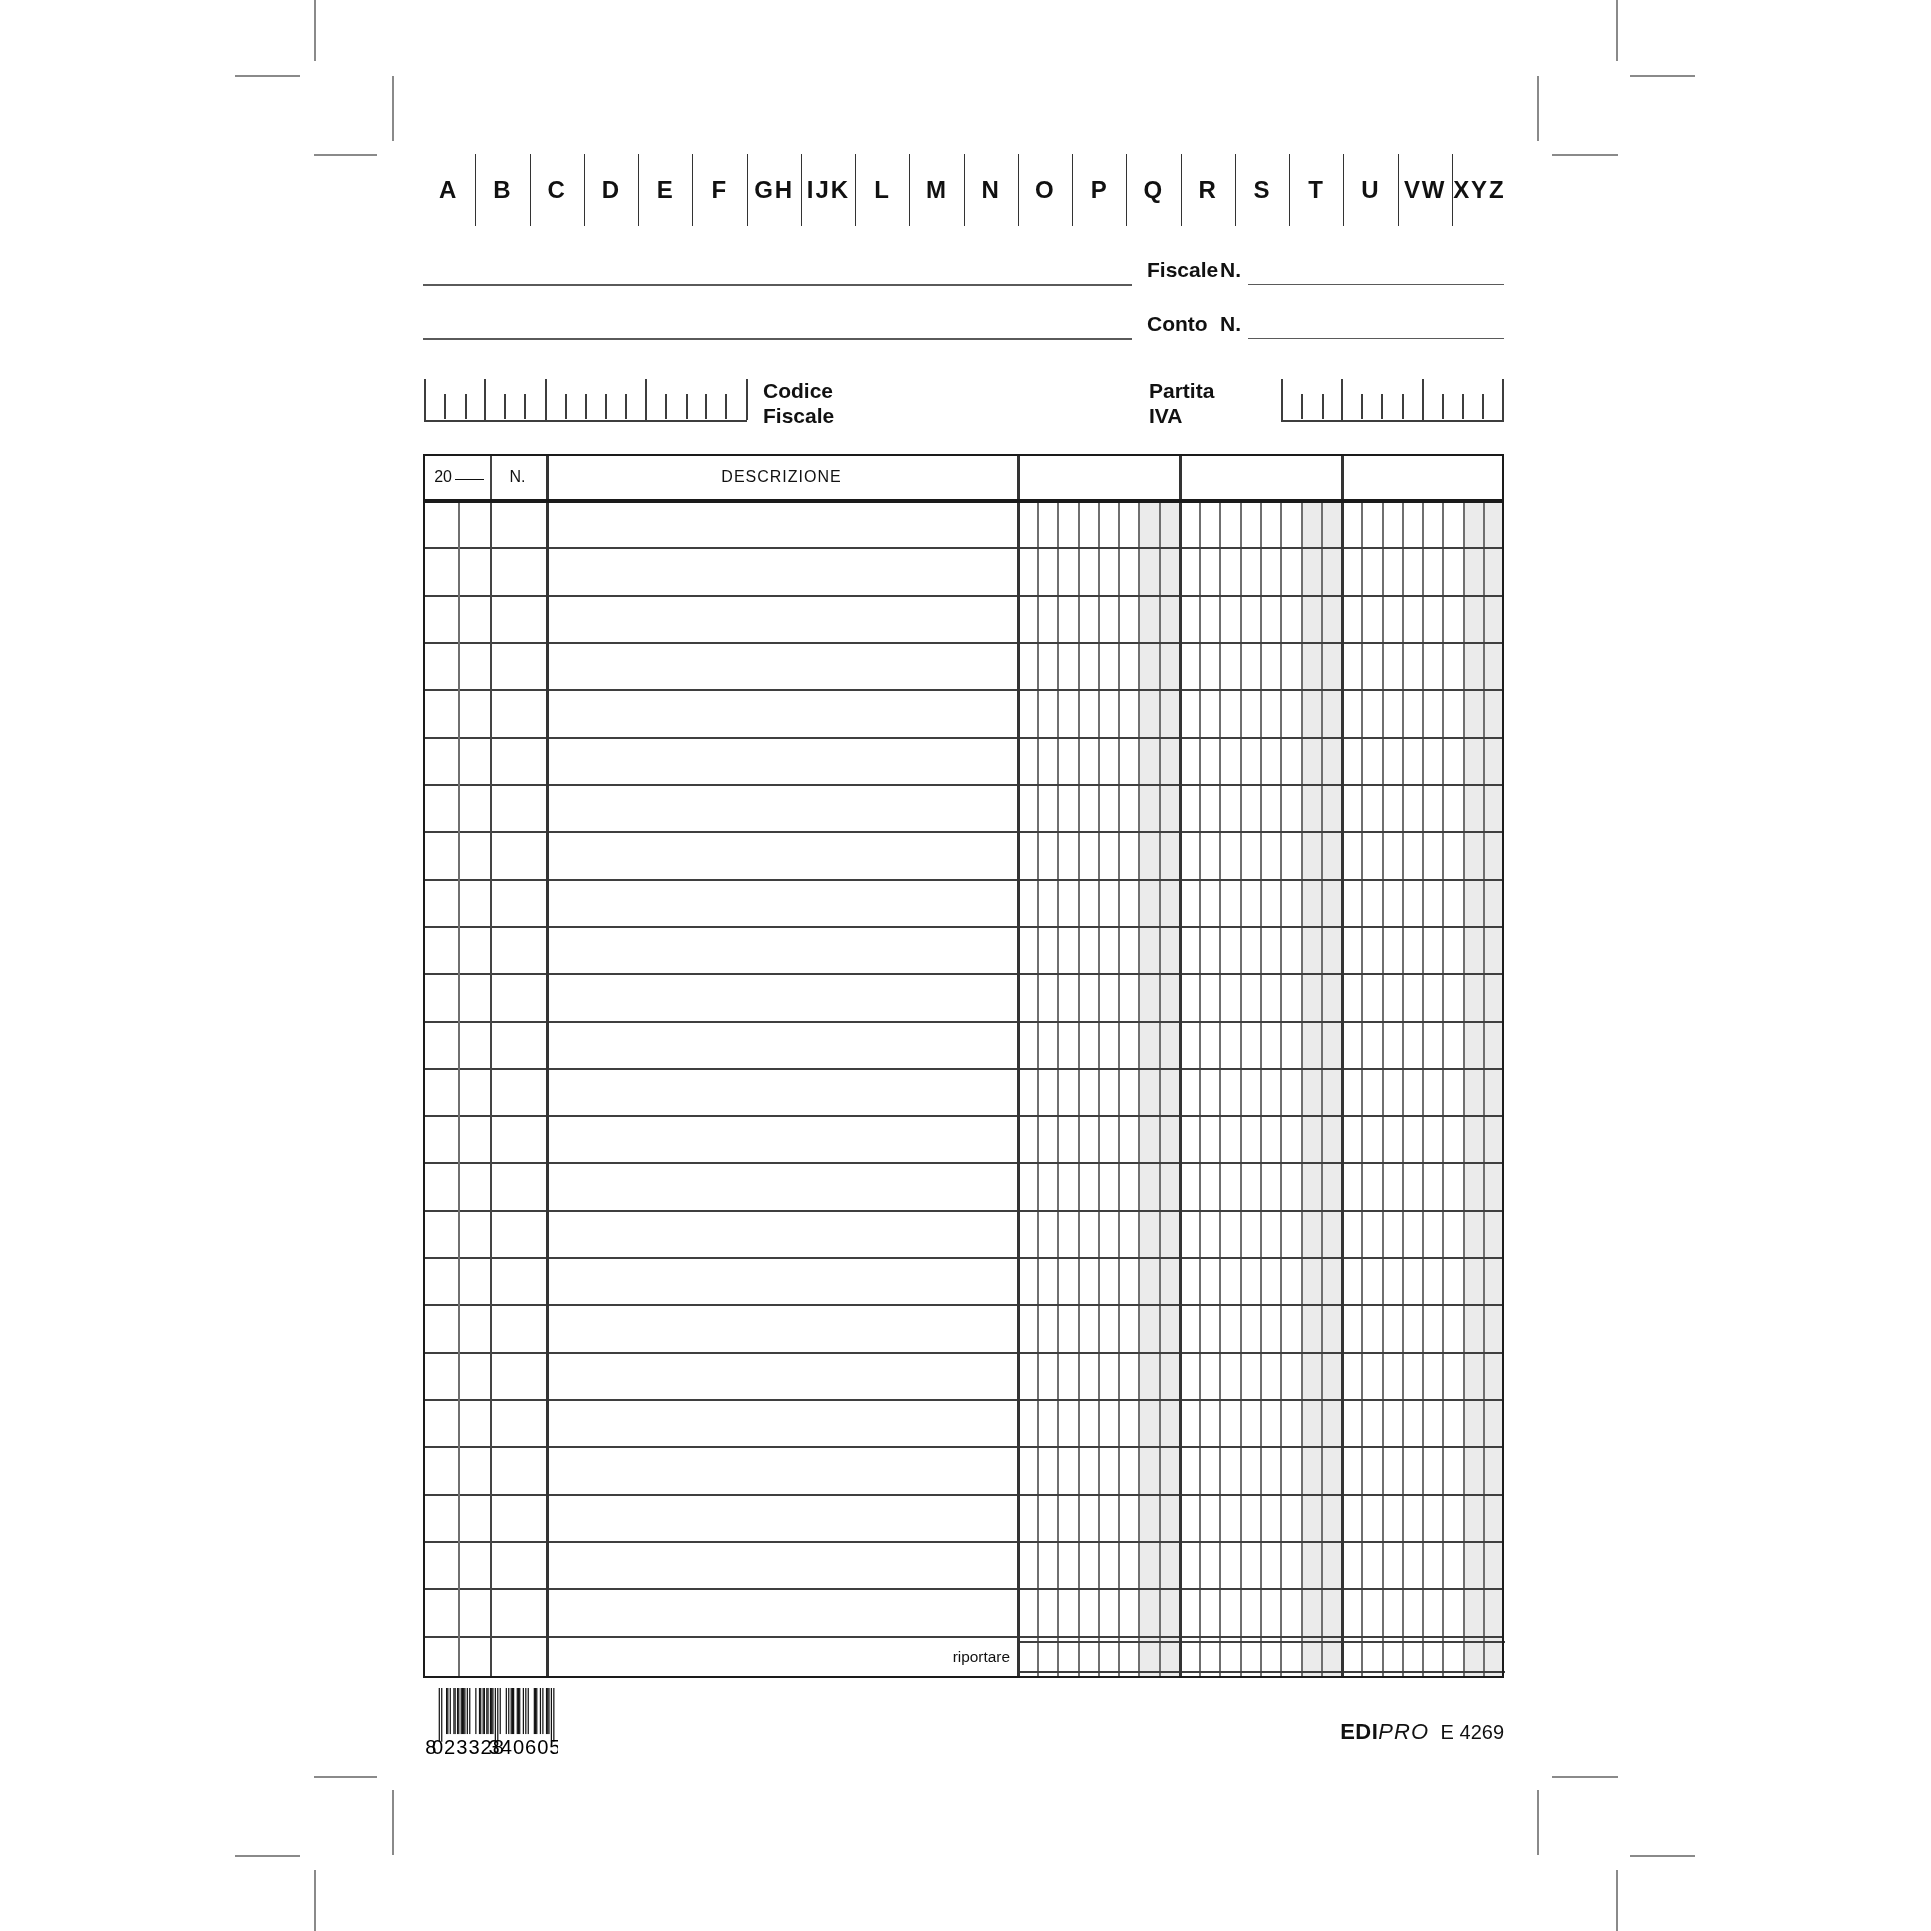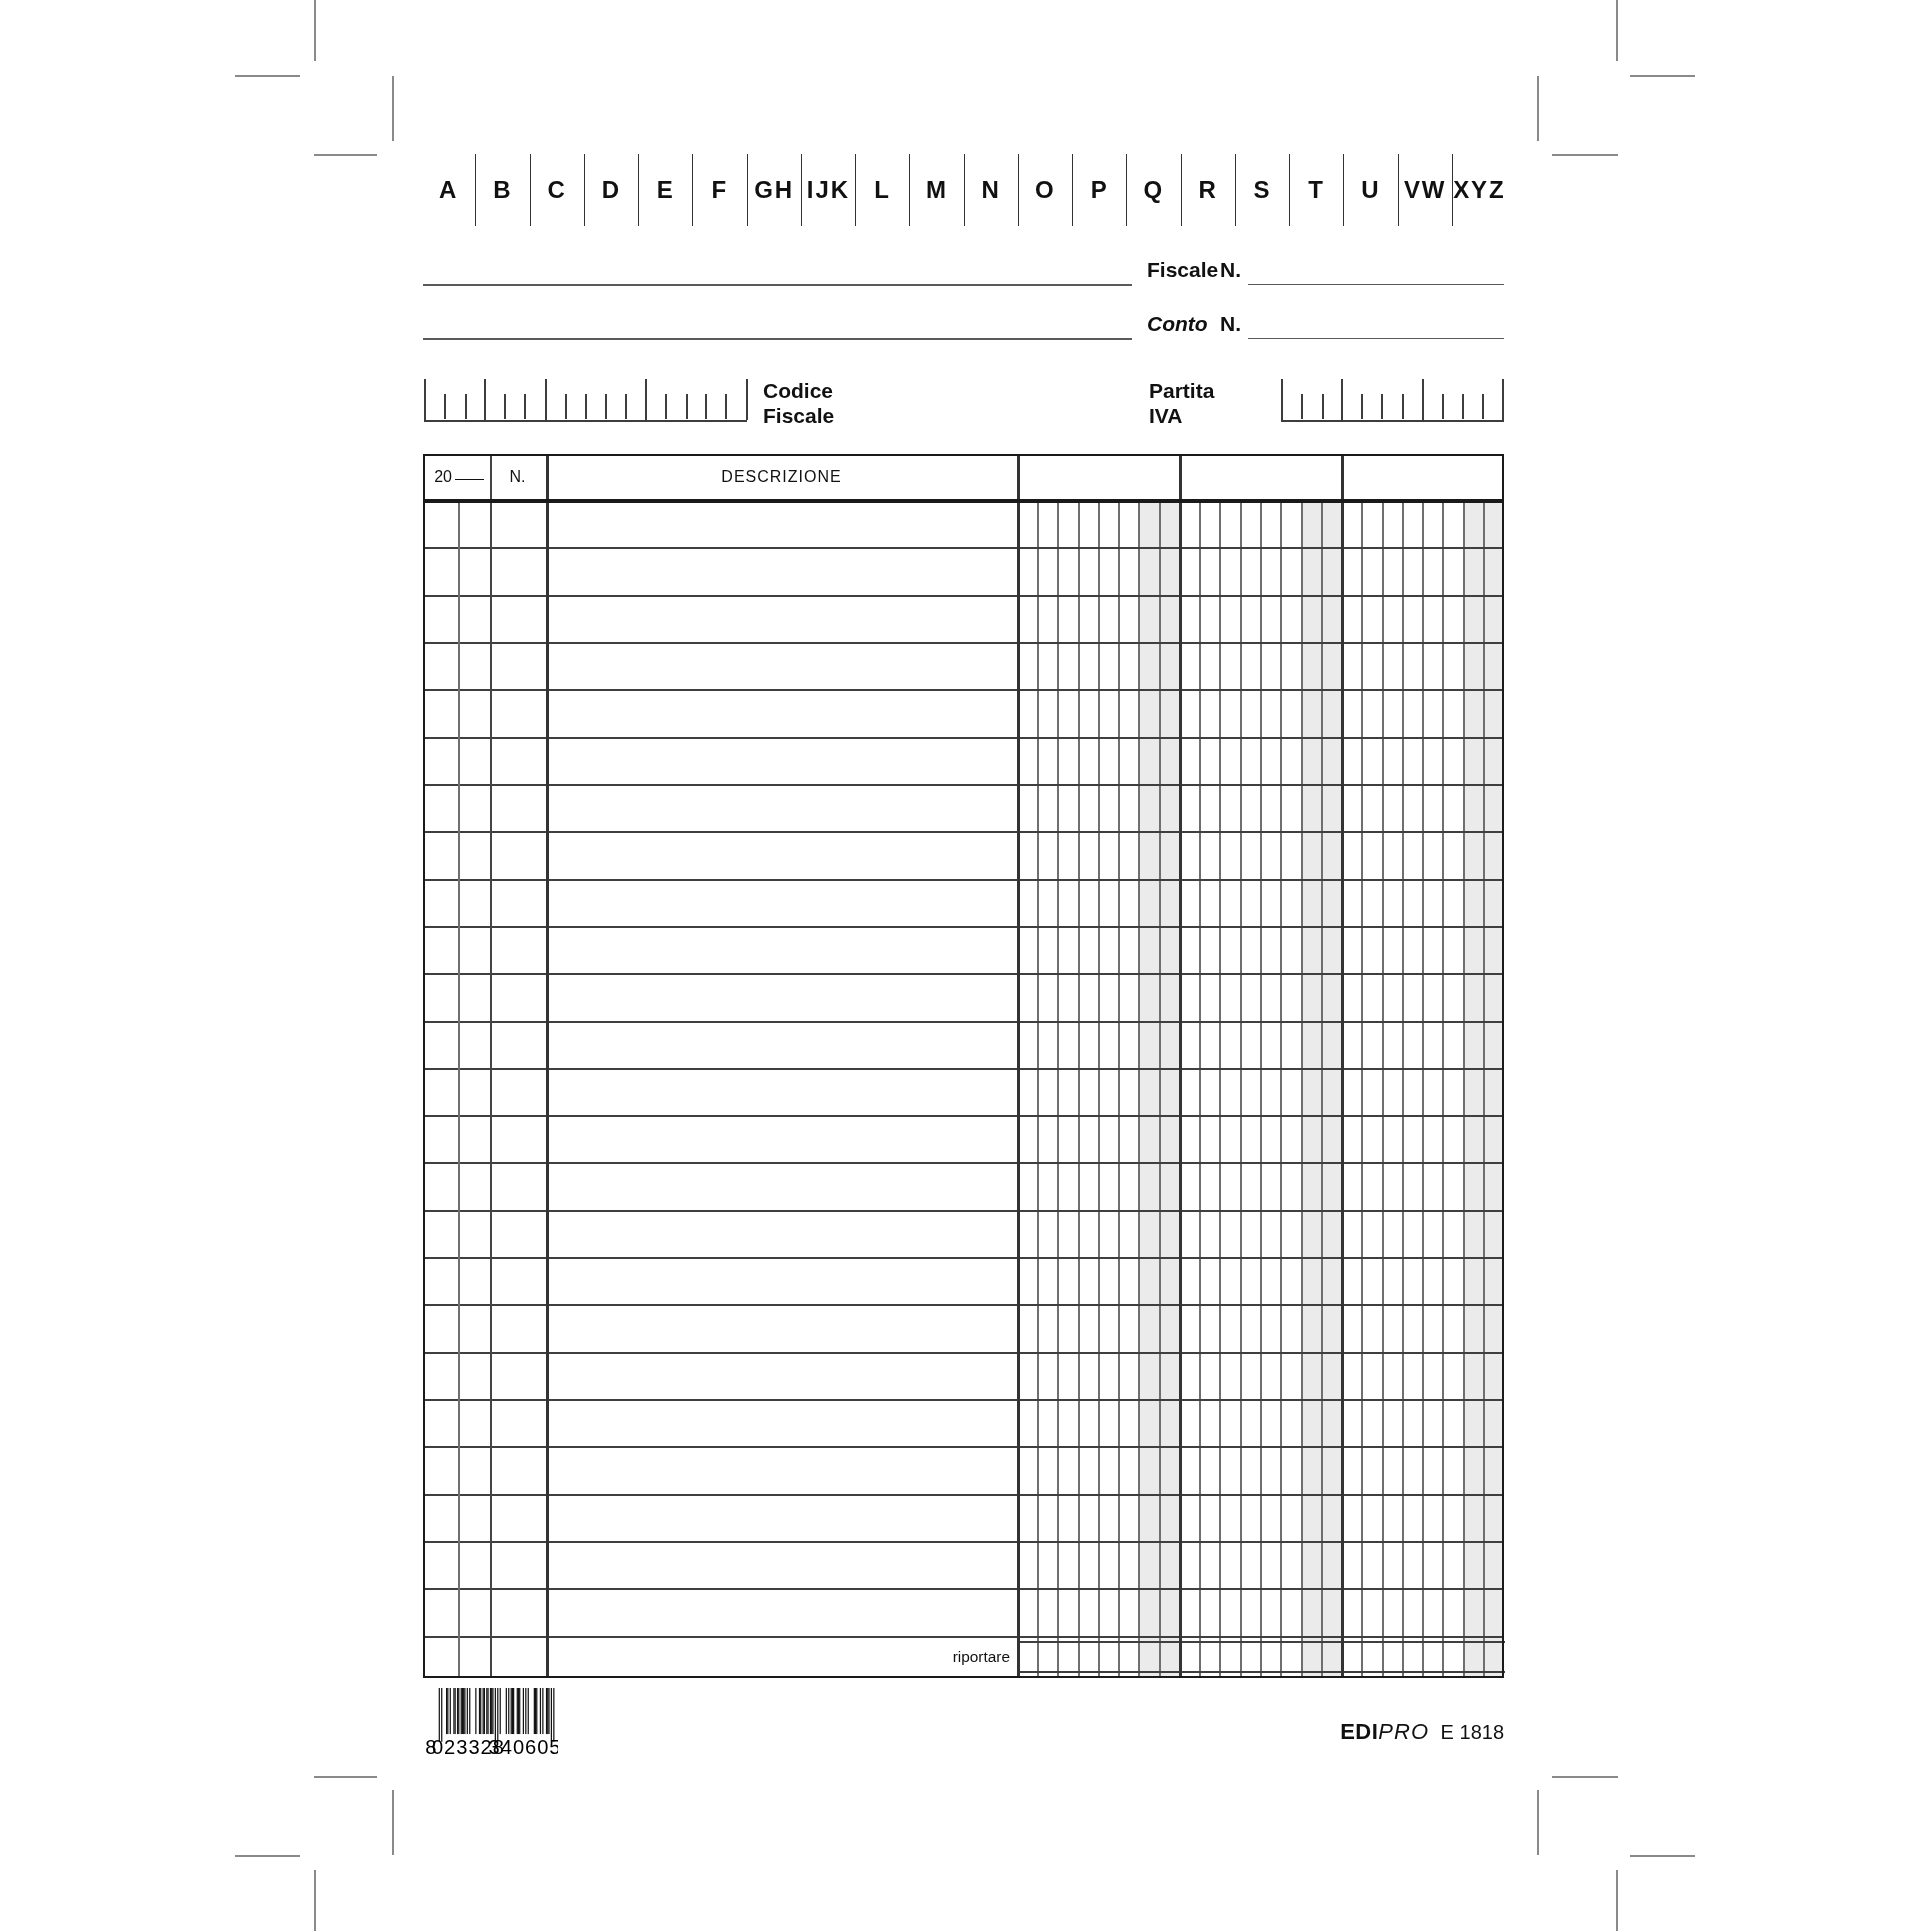--- a/index.html
+++ b/index.html
@@ -53,21 +53,21 @@
       <div class="idx-cell">VW</div>
       <div class="idx-cell">XYZ</div>
     </div>
 
   <div class="abs wline" style="left:423px;top:253px;width:709px;height:31px;"></div>
   <div class="abs field-label" style="left:1147px;top:255px;">Fiscale</div>
   <div class="abs field-label" style="left:1220px;top:255px;">N.</div>
   <div class="abs" style="left:1248px;top:253px;width:256px;height:31px;border-bottom:1.9px solid #5a5a5a;"></div>
 
   <div class="abs wline" style="left:423px;top:307px;width:709px;height:31px;"></div>
-  <div class="abs field-label" style="left:1147px;top:309px;font-style:italic;">Conto</div>
+  <div class="abs field-label" style="left:1147px;top:309px;">Conto</div>
   <div class="abs field-label" style="left:1220px;top:309px;">N.</div>
   <div class="abs" style="left:1248px;top:307px;width:256px;height:31px;border-bottom:1.9px solid #5a5a5a;"></div>
 
   <div id="cf-comb" class="abs" style="left:424px;top:379px;width:323px;height:41px;border-bottom:2.9px solid #3d3d3d;">
       <div style="position: absolute; left: 0px; top: 0px; width: 1.9px; height: 41px; background: rgb(61, 61, 61);"></div>
       <div style="position: absolute; left: 20px; top: 15.4px; width: 1.9px; height: 25px; background: rgb(61, 61, 61);"></div>
       <div style="position: absolute; left: 41px; top: 15.4px; width: 1.9px; height: 25px; background: rgb(61, 61, 61);"></div>
       <div style="position: absolute; left: 60px; top: 0px; width: 1.9px; height: 41px; background: rgb(61, 61, 61);"></div>
       <div style="position: absolute; left: 80px; top: 15.4px; width: 1.9px; height: 25px; background: rgb(61, 61, 61);"></div>
       <div style="position: absolute; left: 100px; top: 15.4px; width: 1.9px; height: 25px; background: rgb(61, 61, 61);"></div>
@@ -230,21 +230,21 @@
         <rect x="135.38" y="0" width="1.27" height="56" fill="#111"></rect>
       </g>
     <text x="2" y="69" font-size="21">8</text>
     <text x="47" y="69" font-size="21" text-anchor="middle" letter-spacing="1">023328</text>
     <text x="106" y="69" font-size="21" text-anchor="middle" letter-spacing="1">340605</text>
   </svg>
 
   <div id="brand" class="abs" style="left:1313px;top:1719px;width:191px;">
     <span class="edi">EDI</span>
     <span class="pro">PRO</span>
-    <span class="code">E 1818</span>
+    <span class="code">E 4269</span>
   </div>
 
 <div style="position: absolute; left: 314px; top: 0px; width: 1.9px; height: 61px; background: rgb(138, 138, 138);"></div>
     <div style="position: absolute; left: 235px; top: 75px; width: 65px; height: 1.9px; background: rgb(138, 138, 138);"></div>
     <div style="position: absolute; left: 392px; top: 76px; width: 1.9px; height: 65px; background: rgb(138, 138, 138);"></div>
     <div style="position: absolute; left: 314px; top: 154px; width: 63px; height: 1.9px; background: rgb(138, 138, 138);"></div>
     <div style="position: absolute; left: 1616px; top: 0px; width: 1.9px; height: 61px; background: rgb(138, 138, 138);"></div>
     <div style="position: absolute; left: 1630px; top: 75px; width: 65px; height: 1.9px; background: rgb(138, 138, 138);"></div>
     <div style="position: absolute; left: 1537px; top: 76px; width: 1.9px; height: 65px; background: rgb(138, 138, 138);"></div>
     <div style="position: absolute; left: 1552px; top: 154px; width: 66px; height: 1.9px; background: rgb(138, 138, 138);"></div>

